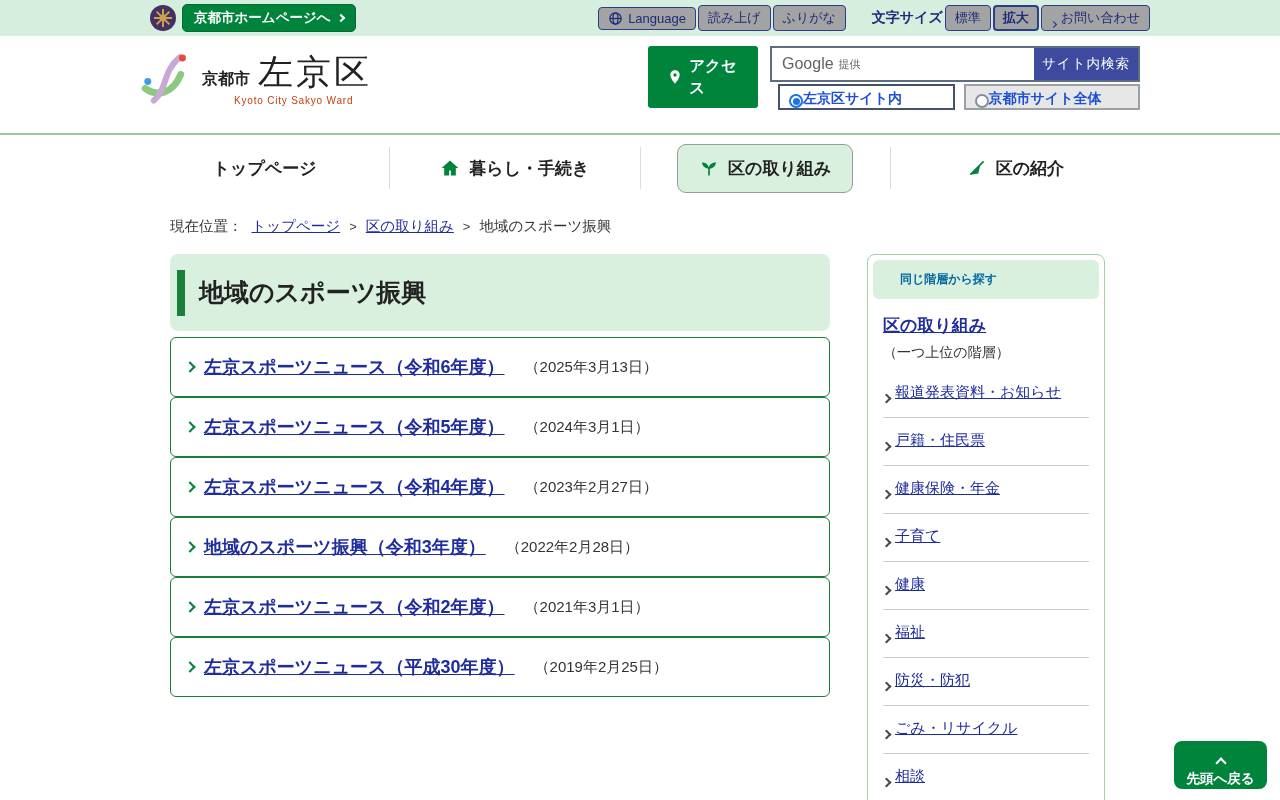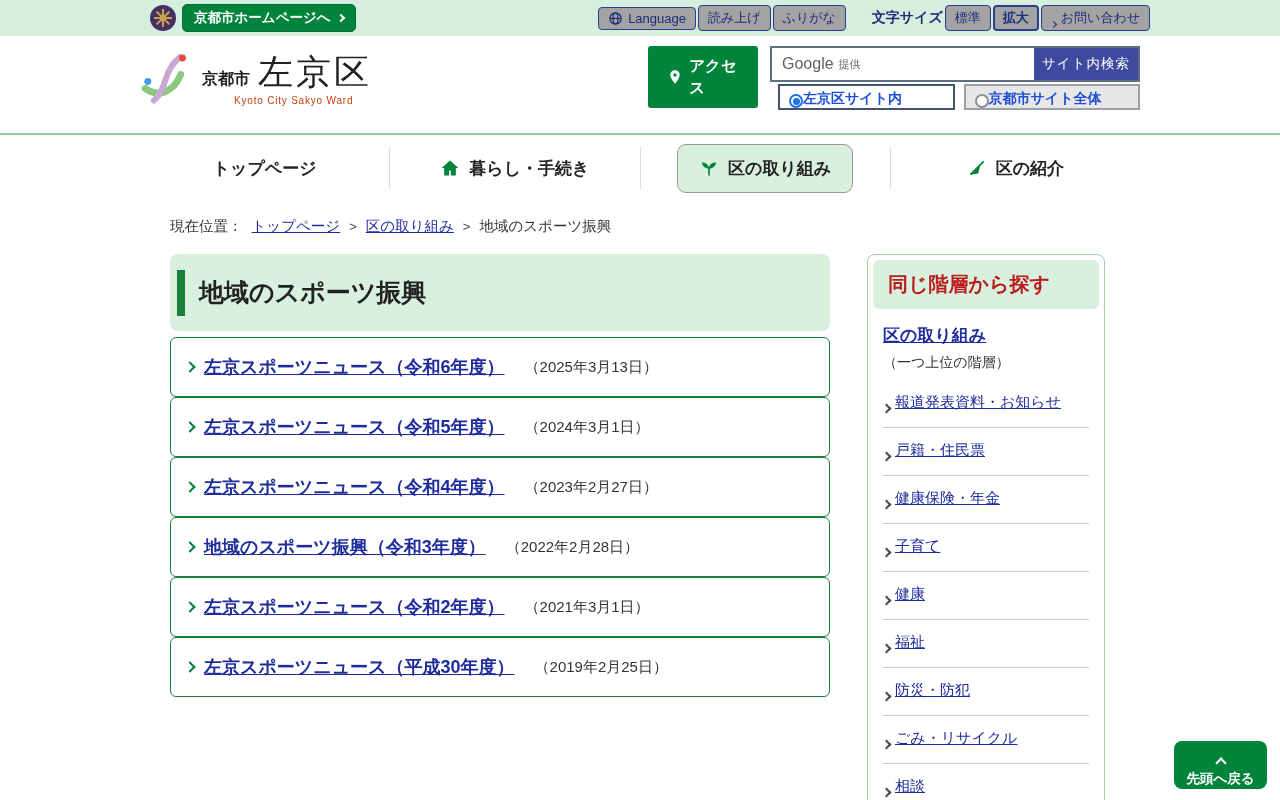--- a/index.html
+++ b/index.html
@@ -99,22 +99,22 @@
   .news-item { border: 1.5px solid #1b7f3c; border-radius: 6px; background: #fff;
                height: 60px; margin-top: 0; display: flex; align-items: center;
                padding: 0 15px; }
   .news-link { font-size: 18px; font-weight: bold; color: #1f2c9c;
                text-decoration: underline; margin-left: 10px; white-space: nowrap; }
   .news-date { font-size: 15px; color: #333; margin-left: 20px; white-space: nowrap; }
 
   
   .sidebar { width: 238px; margin-left: 37px; border: 1px solid #a3d0a9;
              border-radius: 8px; padding: 5px 5px 30px; background: #fff; }
-  .side-header { background: #d9f0de; border-radius: 6px; padding: 11px 15px;
-                 font-size: 20px; font-weight: bold; color: #b91c1c; }
+  .side-header { background: #d9f0de; border-radius: 6px; padding: 11px 27px;
+                 font-size: 12px; font-weight: bold; color: #0369a1; }
   .side-body { padding: 0 10px; }
   .parent-link { display: inline-block; margin-top: 15px; font-size: 17px;
                  font-weight: bold; color: #1f2c9c; text-decoration: underline; }
   .parent-note { font-size: 14px; color: #333; margin-top: 7px; }
   .side-list { list-style: none; margin: 8px 0 0; padding: 0; }
   .side-item { display: flex; align-items: flex-end; gap: 5px; padding: 13px 0 15px;
                border-bottom: 1px solid #ccc; }
   .side-link { font-size: 15px; color: #1f2c9c; text-decoration: underline; }
 
   

